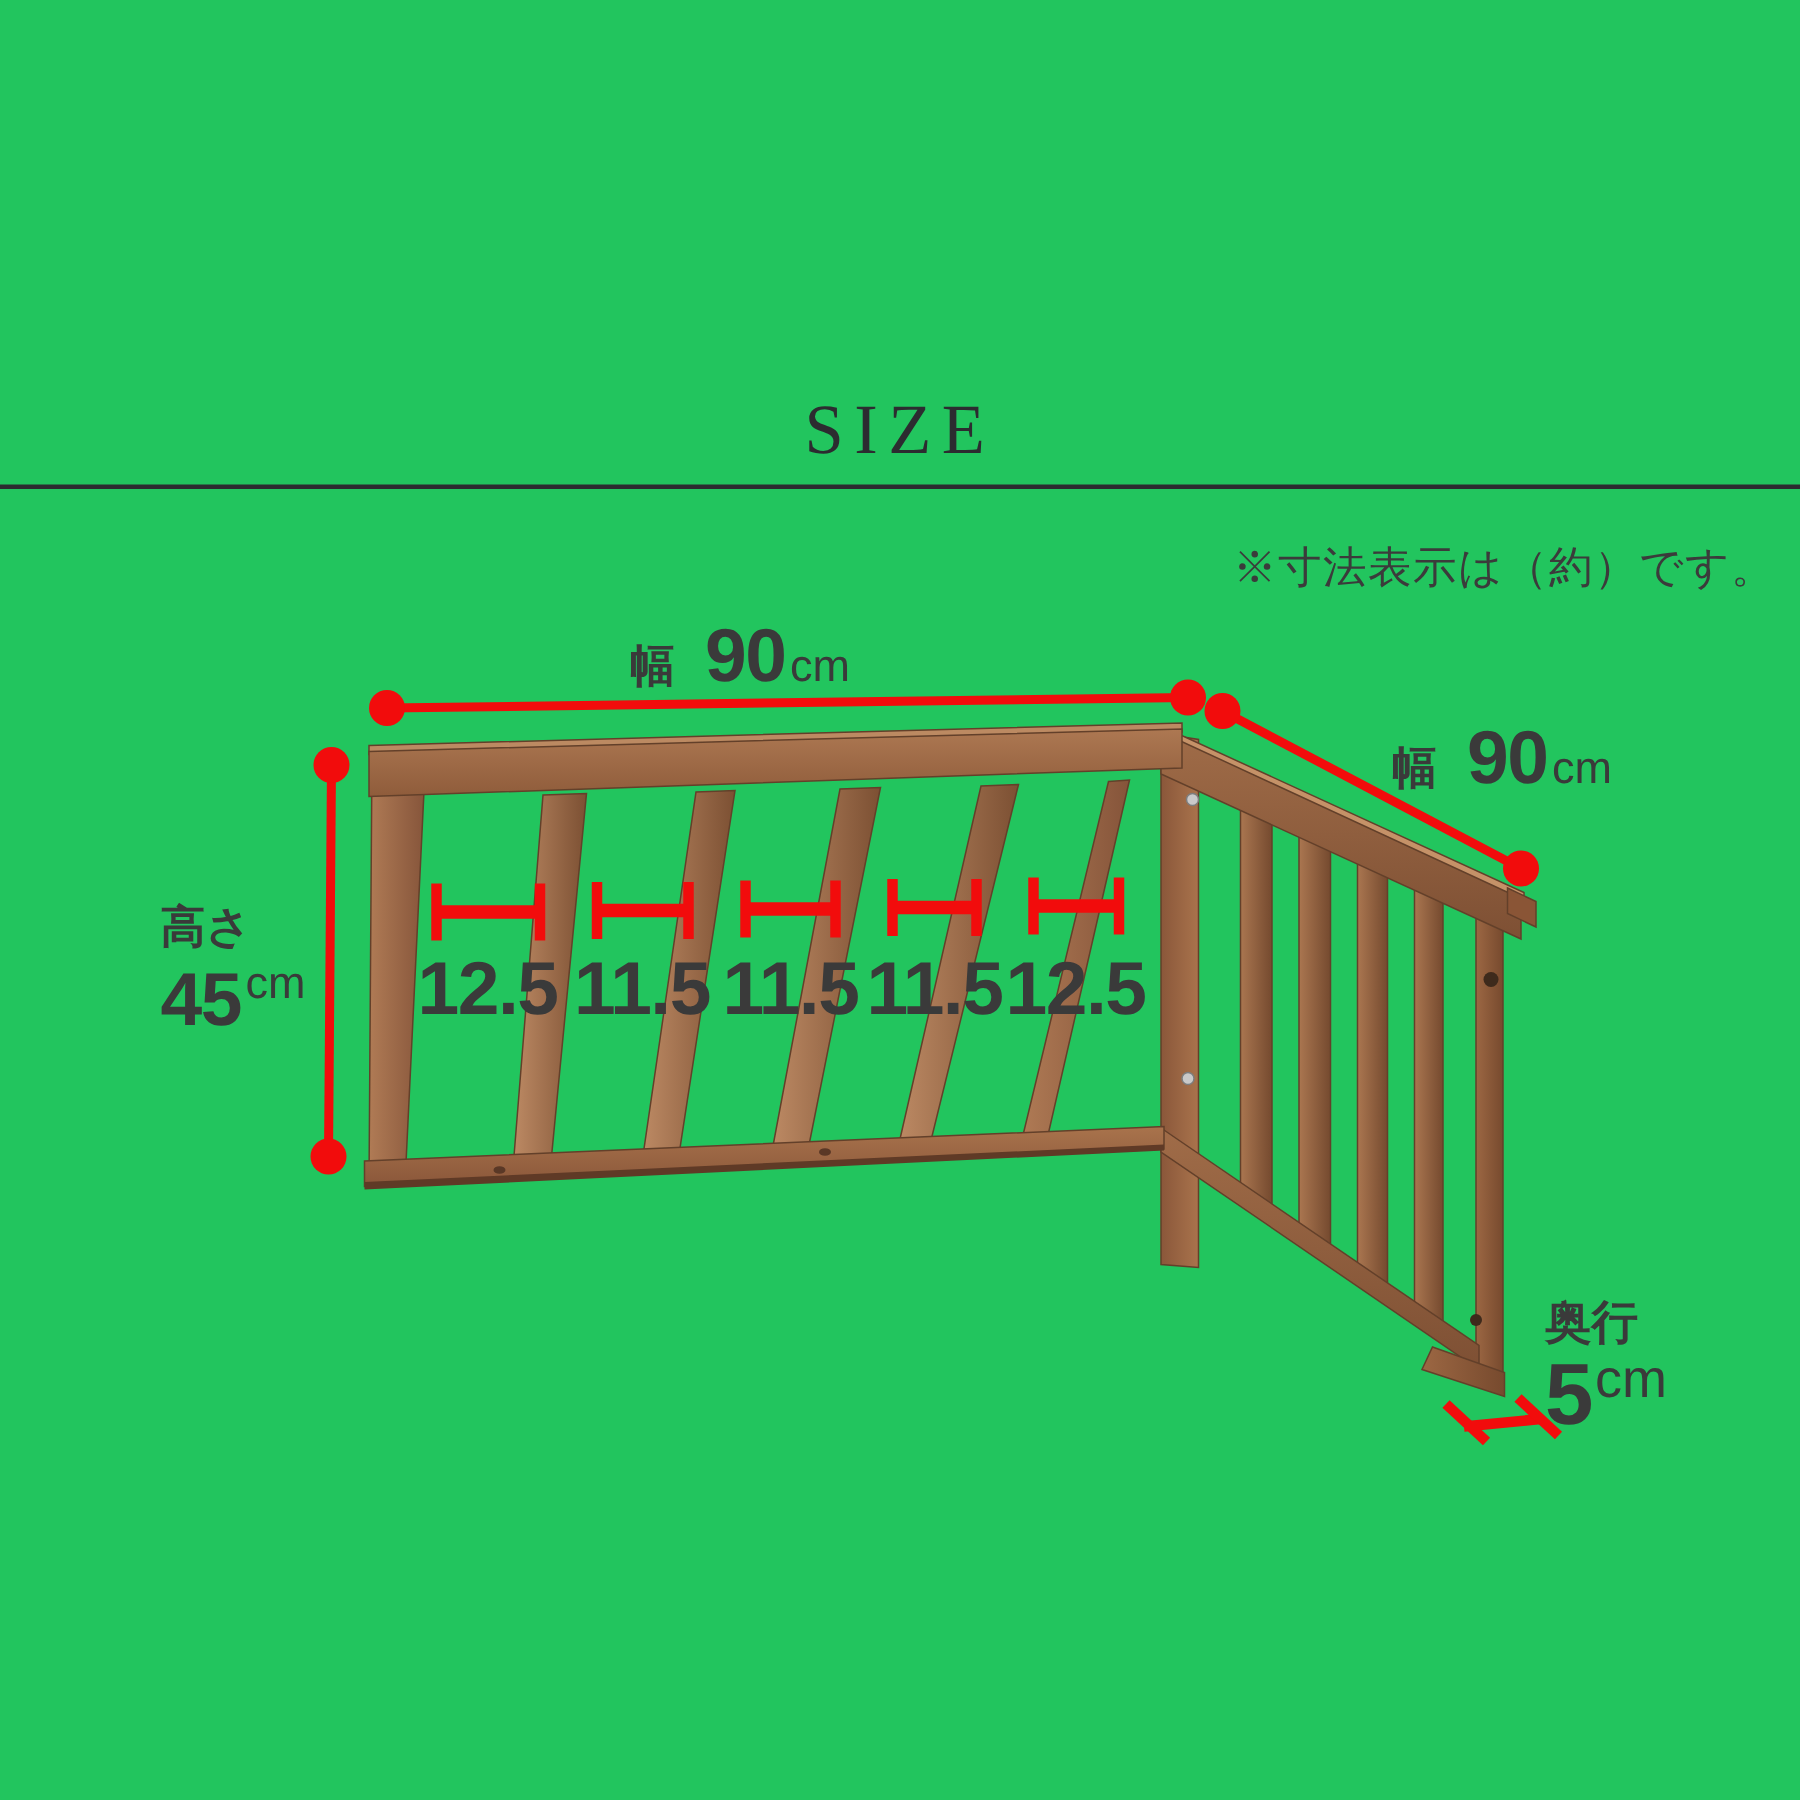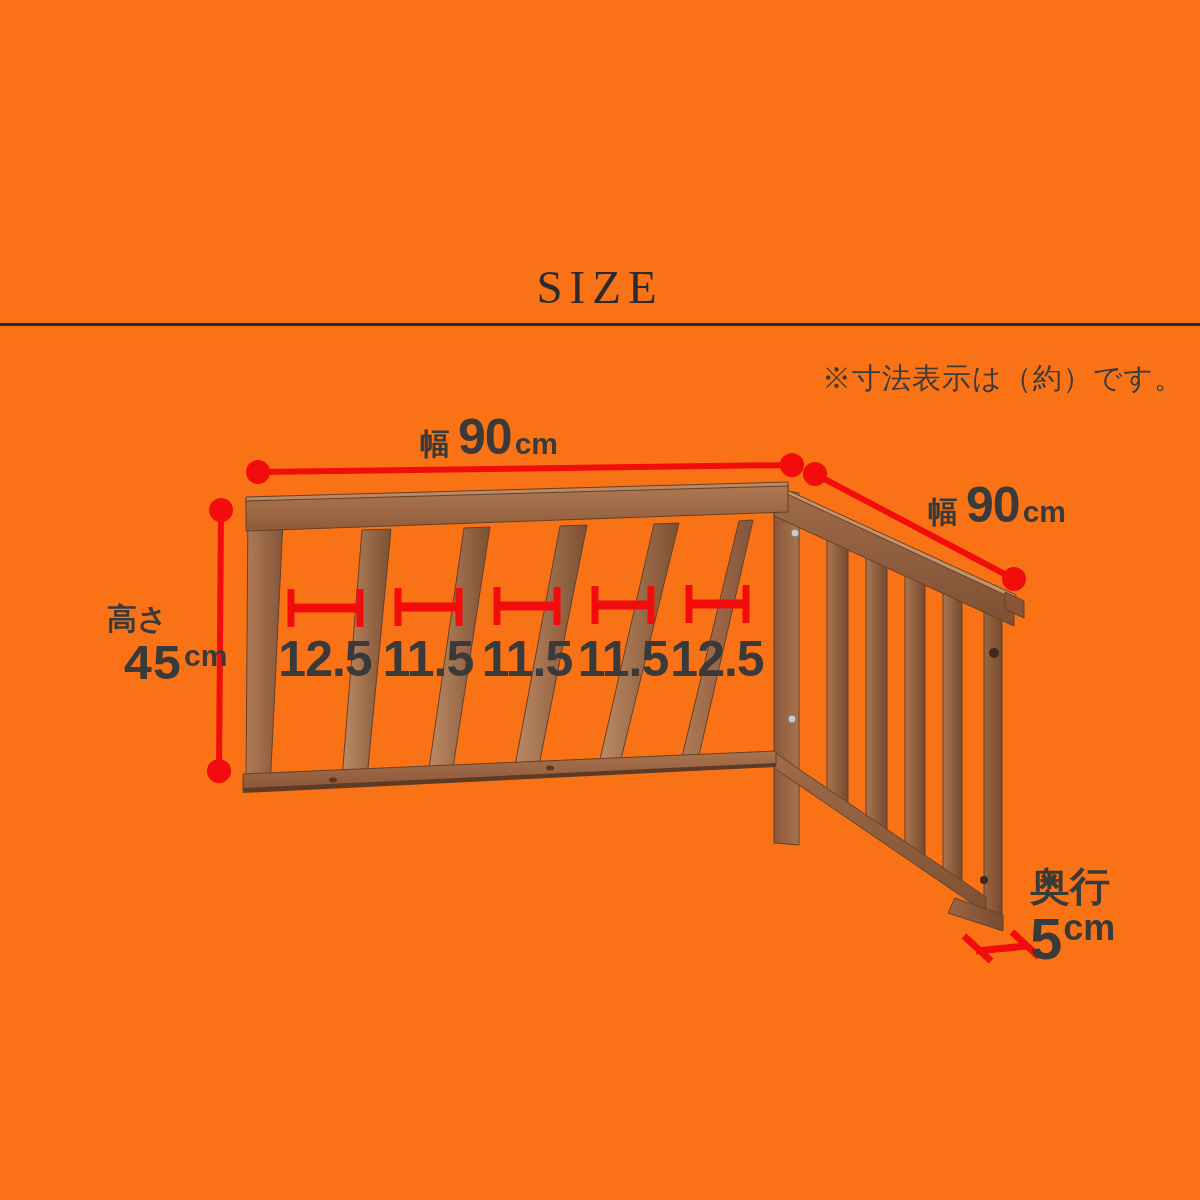--- a/index.html
+++ b/index.html
@@ -1,35 +1,35 @@
 <!DOCTYPE html>
 <html><head>
 <meta charset="utf-8">
 <style>
   html,body{margin:0;padding:0;background:#ffffff;}
-  .page{position:relative;width:1200px;height:1200px;background:#f97316;overflow:hidden;
+  .page{position:relative;width:1200px;height:1200px;background:#22c55e;overflow:hidden;
         font-family:"Liberation Sans", sans-serif;color:#3a3a3a;}
   
   .title{position:absolute;top:260px;left:0;width:1200px;text-align:center;
          font-family:"Liberation Serif", serif;font-size:47px;letter-spacing:7px;
          color:#2c2c30;font-weight:400;}
   .divider{position:absolute;top:323px;left:0;width:1200px;height:3px;background:#2c2c30;}
   .note{position:absolute;top:359px;right:16px;font-size:29px;color:#3b3b3b;letter-spacing:1px;}
   
   .dim-label{position:absolute;display:flex;align-items:baseline;color:#3a3a3a;white-space:nowrap;}
   .dim-prefix{font-size:30px;font-weight:600;}
-  .dim-value{font-size:50px;font-weight:600;letter-spacing:-1px;margin-left:8px;}
-  .dim-unit{font-size:30px;font-weight:700;margin-left:3px;}
+  .dim-value{font-size:50px;font-weight:600;letter-spacing:-1px;margin-left:20px;}
+  .dim-unit{font-size:30px;font-weight:400;margin-left:3px;}
   .label-width-top{top:408px;left:420px;}
   .label-width-side{top:476px;left:928px;}
   .label-block{position:absolute;color:#3a3a3a;line-height:1;}
   .label-height{top:604px;left:107px;}
   .label-height .row2{margin-top:7px;}
   .label-depth{top:866px;left:1030px;}
-  .label-depth .dim-prefix{font-size:40px;}
+  .label-depth .dim-prefix{font-size:31px;}
   .label-depth .dim-value{font-size:58px;margin-left:0;}
   .label-depth .dim-unit{font-size:36px;margin-left:2px;}
   .label-depth .row2{margin-top:4px;}
   .row{display:flex;align-items:flex-start;}
   .gap-num{position:absolute;top:630px;transform:translateX(-50%);
            font-size:50px;font-weight:600;color:#3a3a3a;letter-spacing:-1px;text-align:right;}
   svg{position:absolute;top:0;left:0;}
 </style>
 </head>
 <body>
@@ -175,21 +175,21 @@
     <span class="dim-prefix">幅</span>
     <span class="dim-value">90</span>
     <span class="dim-unit">cm</span>
   </div>
 
   <div class="label-block label-height">
     <div class="row">
       <span class="dim-prefix">高さ</span>
     </div>
     <div class="row row2">
-      <span class="dim-value" style="margin-left:16px;font-family:Liberation Mono, monospace;">45</span>
+      <span class="dim-value" style="margin-left:0;">45</span>
       <span class="dim-unit">cm</span>
     </div>
   </div>
 
   <span class="gap-num" style="left:325px;">12.5</span>
   <span class="gap-num" style="left:428px;">11.5</span>
   <span class="gap-num" style="left:527px;">11.5</span>
   <span class="gap-num" style="left:623px;">11.5</span>
   <span class="gap-num" style="left:717px;">12.5</span>
 

